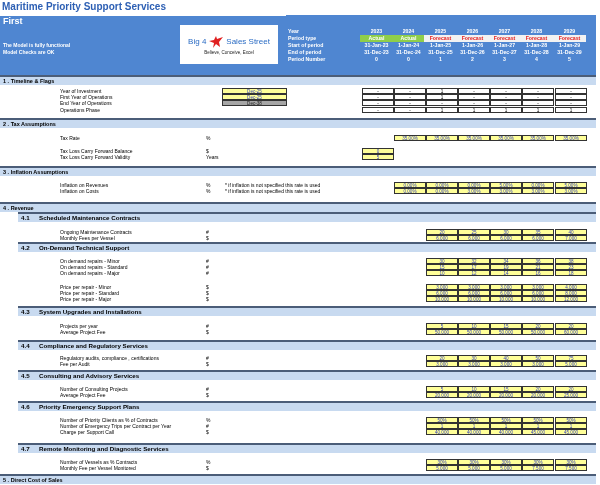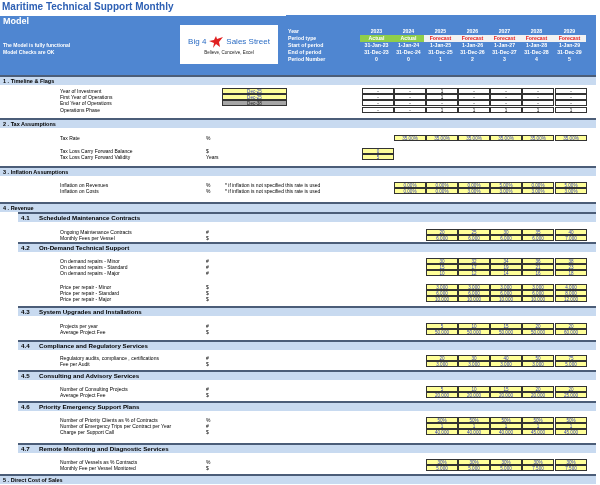--- a/index.html
+++ b/index.html
@@ -52,24 +52,24 @@
     height: 6px; text-align: center; font-size: 4.6px; line-height: 5px;
     color: #2d3ab8; background: #ffff99; border: 0.7px solid #333;
   }
   .cell.grey { background: #a6a6a6; color: #222; }
   .cell.white { background: #fff; color: #000; }
   .right-edge { left: 596px; top: 15px; width: 4px; height: 470px; background: #fff; }
 </style>
 </head>
 <body>
 
-<div class="abs title">Maritime Technical Support Monthly</div>
+<div class="abs title">Maritime Priority Support Services</div>
 <div class="abs header"></div>
 <div class="abs hdr-title-band"></div>
-<div class="abs inputs-title">Model</div>
+<div class="abs inputs-title">First</div>
 <div class="abs status-line" style="top:42px;">The Model is fully functional</div>
 <div class="abs status-line" style="top:49px;">Model Checks are OK</div>
 
 <div class="abs logo">
   <div class="logo-top">
     <span>Big 4</span>
     <svg class="eagle" viewBox="0 0 16 14">
       <path d="M1 6 L6 5 L8 1 L9 4 L15 2 L11 7 L12 12 L8 9 L5 13 L6 8 Z" fill="#e02020"></path>
     </svg>
     <span>Sales Street</span>

